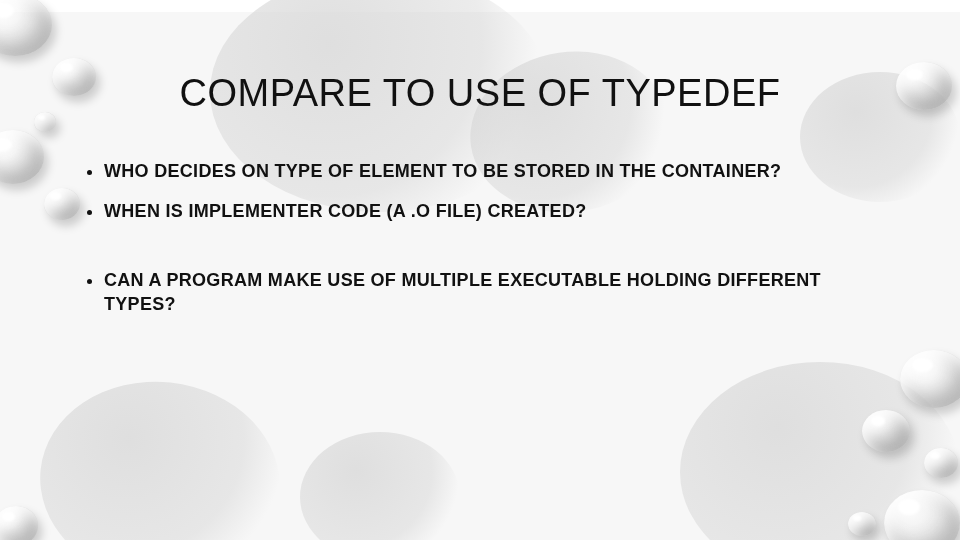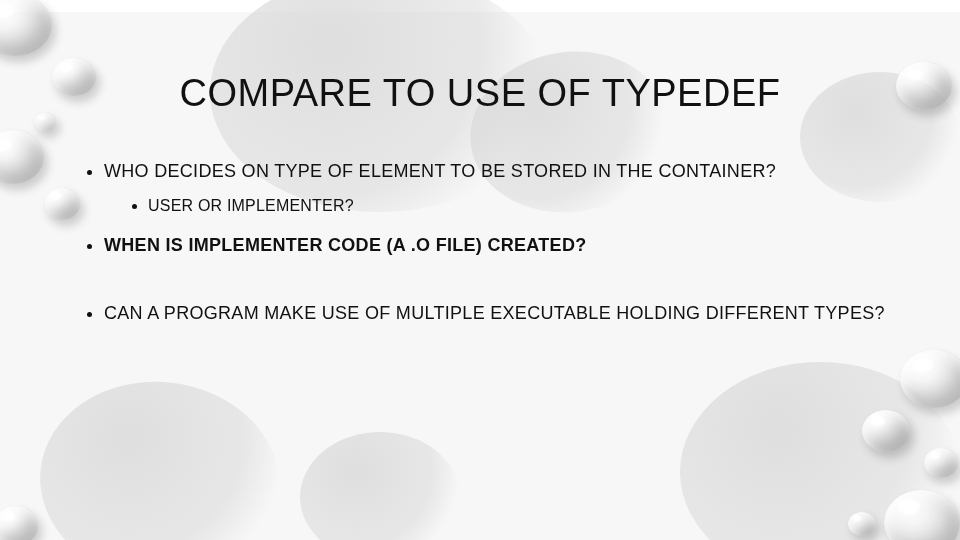--- a/index.html
+++ b/index.html
@@ -84,21 +84,21 @@
     margin: 0;
     padding-left: 34px;
     color: #111;
   }
   ul.top > li {
     font-size: 18px;
     line-height: 1.35;
     margin-bottom: 44px;
     letter-spacing: 0.3px;
   }
-  ul.top > li.tight { margin-bottom: 16px; }
+  ul.top > li.tight { margin-bottom: 16px; font-weight: bold; }
   ul.sub {
     list-style: disc;
     margin: 12px 0 0 0;
     padding-left: 44px;
   }
   ul.sub > li {
     font-size: 16px;
     margin-bottom: 0;
     letter-spacing: 0.2px;
   }
@@ -128,23 +128,20 @@
   <div class="drop d10"></div>
   <div class="drop d11"></div>
   <div class="drop d12"></div>
 
   <div class="content">
     <h1 class="title">COMPARE TO USE OF TYPEDEF</h1>
 
     <ul class="top">
       <li class="tight">
         <span>WHO DECIDES ON TYPE OF ELEMENT TO BE STORED IN THE CONTAINER?</span>
-        <ul class="sub">
-          <li>USER OR IMPLEMENTER?</li>
-        </ul>
       </li>
       <li>
         <span class="bold">WHEN IS IMPLEMENTER CODE (A .O FILE) CREATED?</span>
       </li>
       <li class="tight">
         <span>CAN A PROGRAM MAKE USE OF MULTIPLE EXECUTABLE HOLDING DIFFERENT TYPES?</span>
       </li>
     </ul>
   </div>
 </div>

